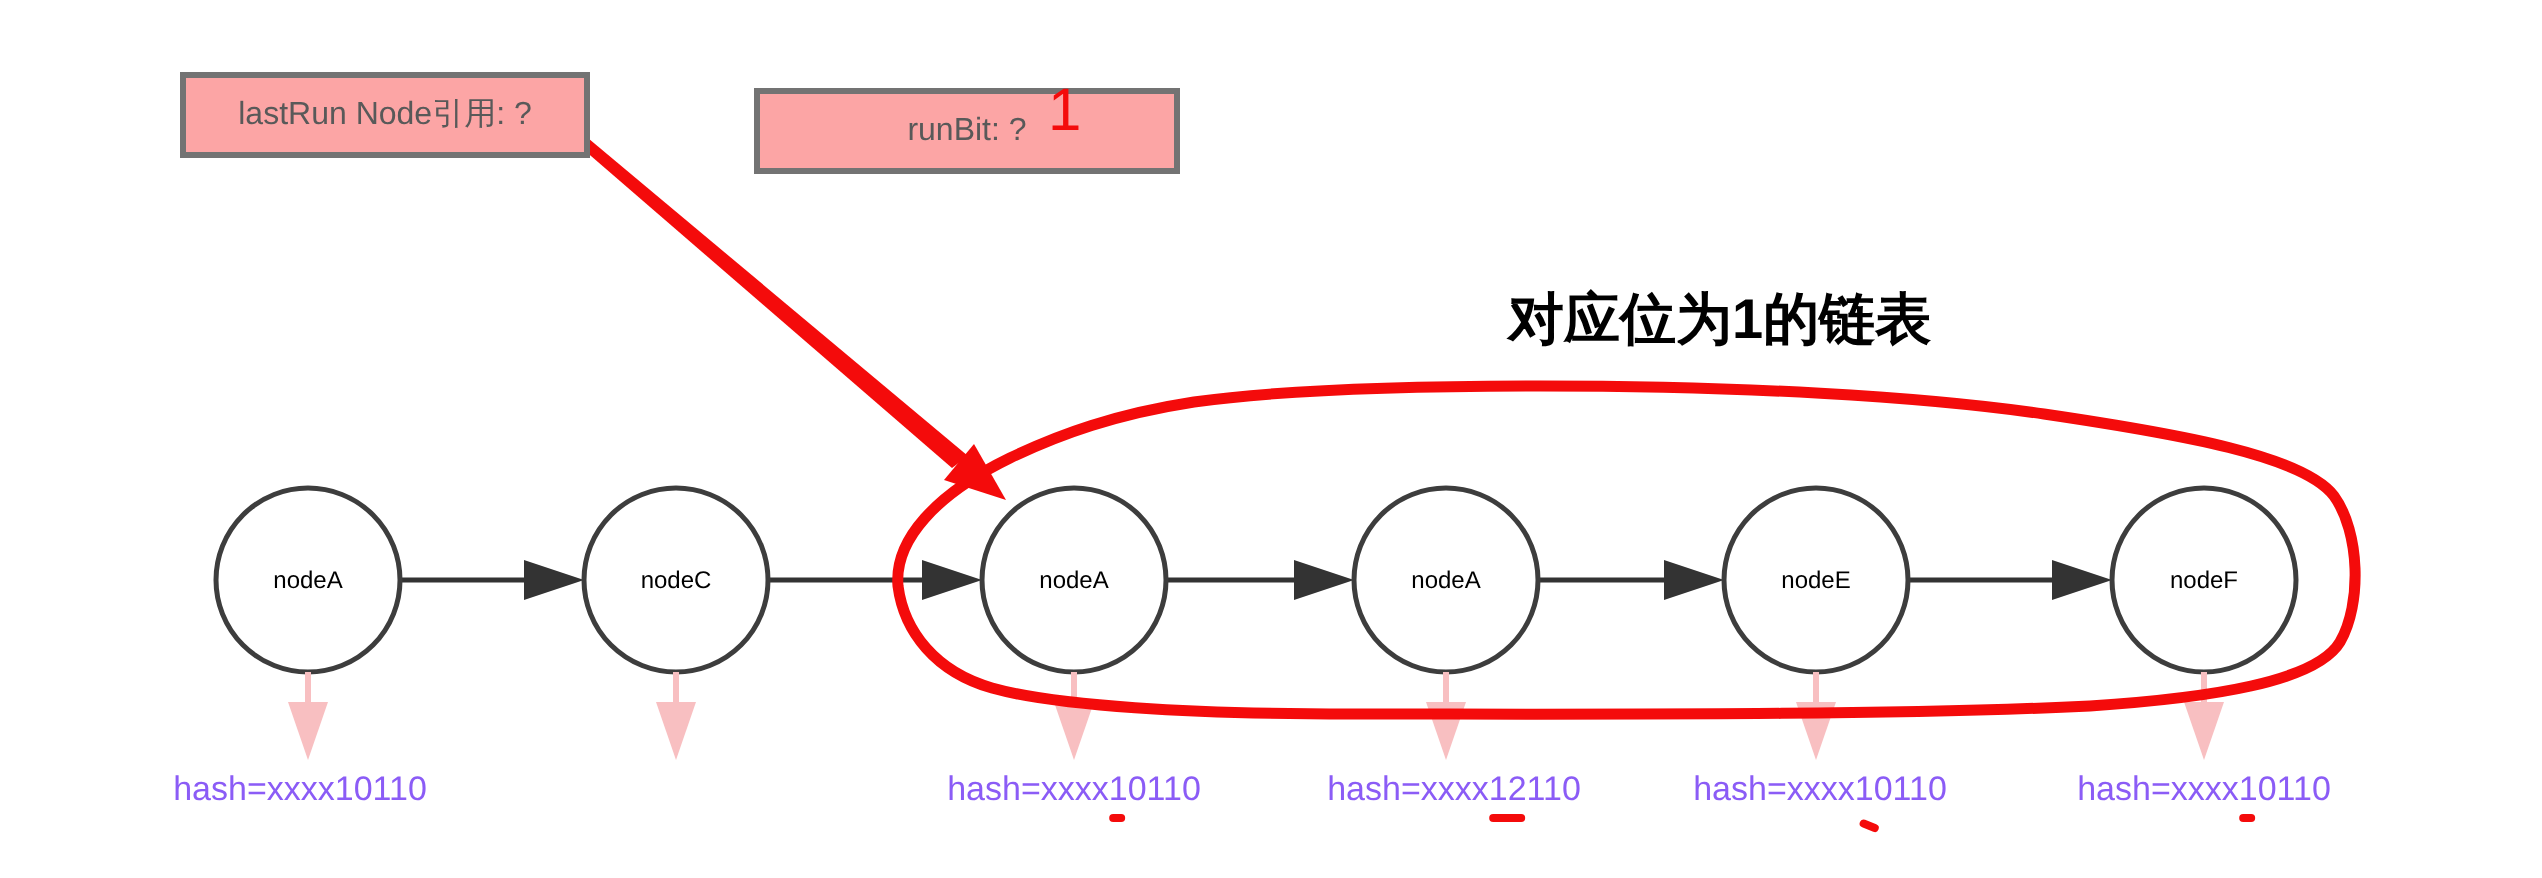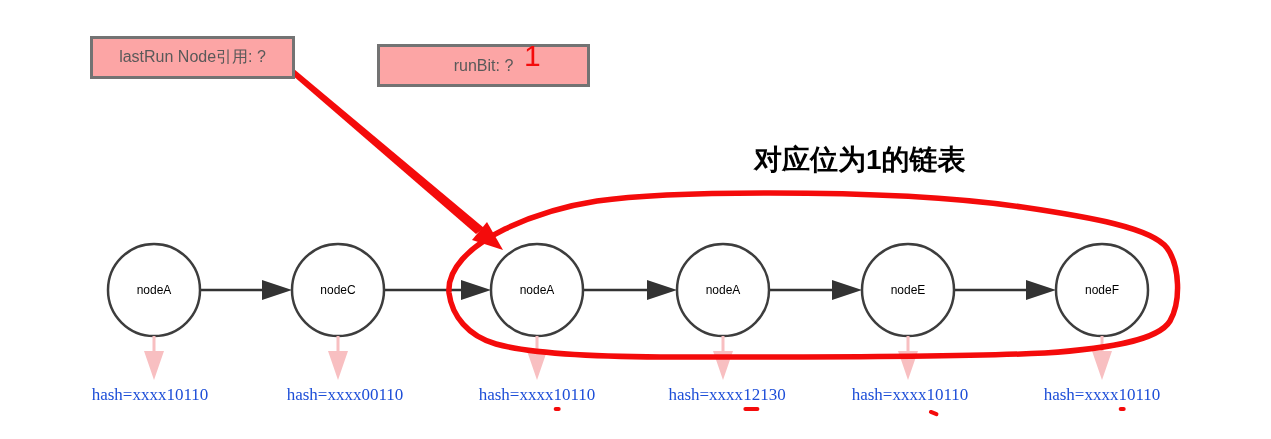--- a/index.html
+++ b/index.html
@@ -50,24 +50,23 @@
     transform:translate(-50%,-50%);
     color:#000000;
     font-size:12px;
     white-space:nowrap;
   }
 
   .hash-label {
     position:absolute;
     top:385px;
     transform:translateX(-50%);
-    color:#1d4ed8;
+    color:#8b5cf6;
     font-size:17px;
     white-space:nowrap;
-    font-family:Liberation Serif, serif;
   }
   .hash-mark { position:relative; }
   .hash-mark::after {
     content:"";
     position:absolute;
     left:0; right:1px; bottom:-7px;
     height:4px;
     background:#f40b0b;
     border-radius:2px;
   }
@@ -164,28 +163,25 @@
   <div class="node-label" style="left:154px;  top:290px;">nodeA</div>
   <div class="node-label" style="left:338px;  top:290px;">nodeC</div>
   <div class="node-label" style="left:537px;  top:290px;">nodeA</div>
   <div class="node-label" style="left:723px;  top:290px;">nodeA</div>
   <div class="node-label" style="left:908px;  top:290px;">nodeE</div>
   <div class="node-label" style="left:1102px; top:290px;">nodeF</div>
 
   <div class="hash-label" style="left:150px;">
     <span>hash=xxxx10110</span><span class="hash-mark"></span><span></span>
   </div>
-  <div class="hash-label" style="left:345px;">
-    <span>hash=xxxx00110</span><span class="hash-mark"></span><span></span>
-  </div>
   <div class="hash-label" style="left:537px;">
     <span>hash=xxxx</span><span class="hash-mark">1</span><span>0110</span>
   </div>
   <div class="hash-label" style="left:727px;">
-    <span>hash=xxxx</span><span class="hash-mark">12</span><span>130</span>
+    <span>hash=xxxx</span><span class="hash-mark">12</span><span>110</span>
   </div>
   <div class="hash-label" style="left:910px;">
     <span>hash=xxxx</span><span class="hash-mark slant">1</span><span>0110</span>
   </div>
   <div class="hash-label" style="left:1102px;">
     <span>hash=xxxx</span><span class="hash-mark">1</span><span>0110</span>
   </div>
 
 </div>
 

